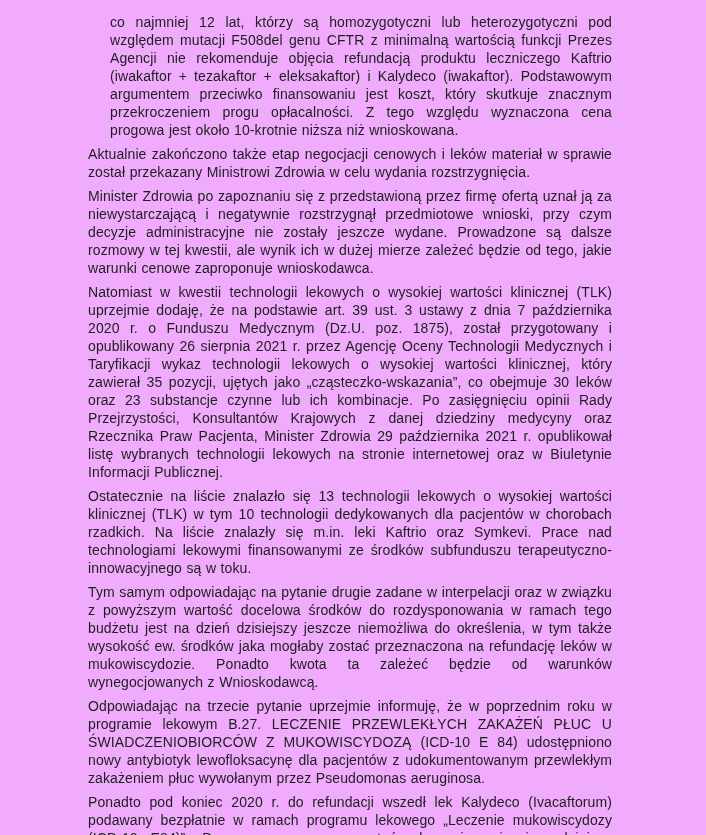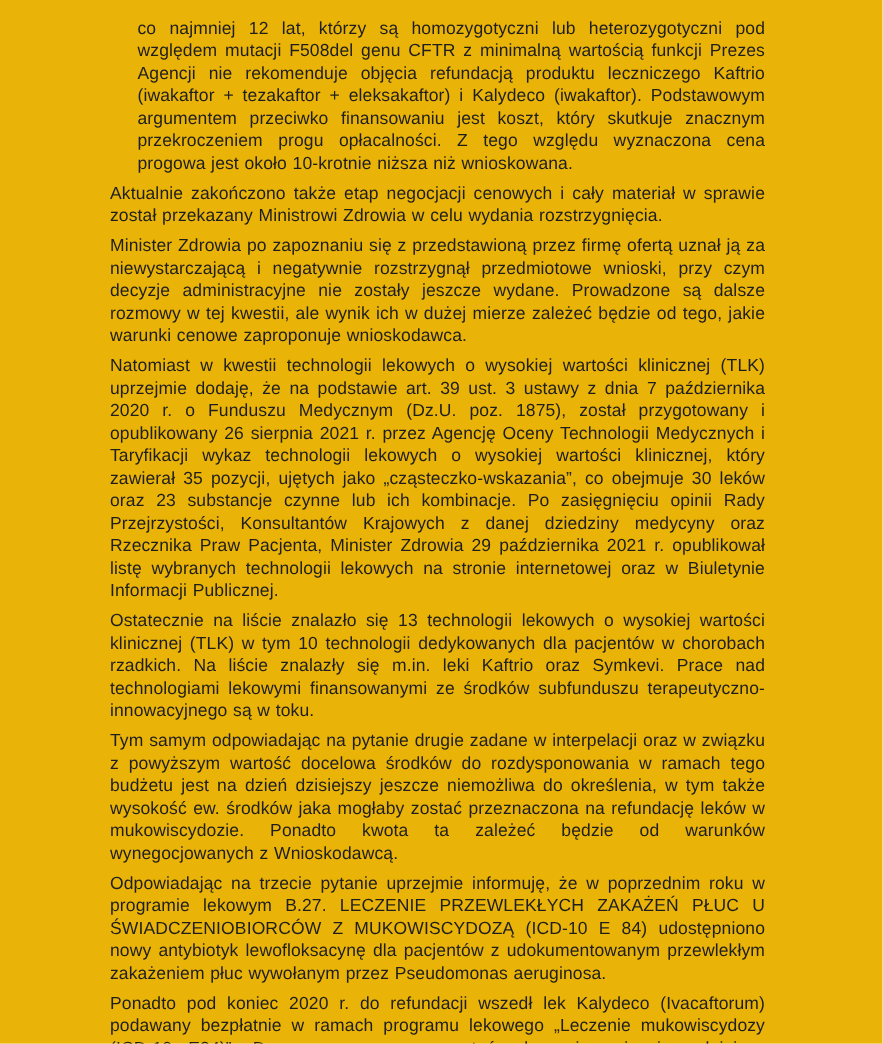--- a/index.html
+++ b/index.html
@@ -4,21 +4,21 @@
 <style>
   html, body {
     margin: 0;
     padding: 0;
     background: #ffffff;
   }
   .page {
     position: relative;
     width: 706px;
     height: 835px;
-    background: #eab308;
+    background: #f0abfc;
     overflow: hidden;
     box-sizing: border-box;
     padding: 13px 94px 0 88px;
     font-family: "Liberation Sans", "DejaVu Sans", sans-serif;
     color: #1e1e1e;
   }
   .para {
     margin: 0 0 6px 0;
     font-size: 14px;
     line-height: 18px;
@@ -33,21 +33,21 @@
     text-underline-offset: 2px;
   }
 </style>
 </head>
 <body>
 
 <div class="page">
 
   <p class="para indented">co najmniej 12 lat, którzy są homozygotyczni lub heterozygotyczni pod względem mutacji F508del genu CFTR z minimalną wartością funkcji Prezes Agencji nie rekomenduje objęcia refundacją produktu leczniczego Kaftrio (iwakaftor + tezakaftor + eleksakaftor) i Kalydeco (iwakaftor). Podstawowym argumentem przeciwko finansowaniu jest koszt, który skutkuje znacznym przekroczeniem progu opłacalności. Z tego względu wyznaczona cena progowa jest około 10-krotnie niższa niż wnioskowana.</p>
 
-  <p class="para">Aktualnie zakończono także etap negocjacji cenowych i cały materiał w sprawie został przekazany Ministrowi Zdrowia w celu wydania rozstrzygnięcia.</p>
+  <p class="para">Aktualnie zakończono także etap negocjacji cenowych i leków materiał w sprawie został przekazany Ministrowi Zdrowia w celu wydania rozstrzygnięcia.</p>
 
   <p class="para">Minister Zdrowia po zapoznaniu się z przedstawioną przez firmę ofertą uznał ją za niewystarczającą i negatywnie rozstrzygnął przedmiotowe wnioski, przy czym decyzje administracyjne nie zostały jeszcze wydane. Prowadzone są dalsze rozmowy w tej kwestii, ale wynik ich w dużej mierze zależeć będzie od tego, jakie warunki cenowe zaproponuje wnioskodawca.</p>
 
   <p class="para">Natomiast w kwestii technologii lekowych o wysokiej wartości klinicznej (TLK) uprzejmie dodaję, że na podstawie art. 39 ust. 3 ustawy z dnia 7 października 2020 r. o Funduszu Medycznym (Dz.U. poz. 1875), został przygotowany i opublikowany 26 sierpnia 2021 r. przez Agencję Oceny Technologii Medycznych i Taryfikacji wykaz technologii lekowych o wysokiej wartości klinicznej, który zawierał 35 pozycji, ujętych jako „cząsteczko-wskazania”, co obejmuje 30 leków oraz 23 substancje czynne lub ich kombinacje. Po zasięgnięciu opinii Rady Przejrzystości, Konsultantów Krajowych z danej dziedziny medycyny oraz Rzecznika Praw Pacjenta, Minister Zdrowia 29 października 2021 r. opublikował listę wybranych technologii lekowych na stronie internetowej oraz w Biuletynie Informacji Publicznej.</p>
 
   <p class="para"><span>Ostatecznie na liście znalazło się 13 technologii lekowych o wysokiej wartości klinicznej (TLK) w tym 10 technologii dedykowanych dla pacjentów w chorobach rzadkich. </span><span class="underline">Na liście znalazły się m.in. leki Kaftrio oraz Symkevi.</span><span> Prace nad technologiami lekowymi finansowanymi ze środków subfunduszu terapeutyczno-innowacyjnego są w toku.</span></p>
 
   <p class="para">Tym samym odpowiadając na pytanie drugie zadane w interpelacji oraz w związku z powyższym wartość docelowa środków do rozdysponowania w ramach tego budżetu jest na dzień dzisiejszy jeszcze niemożliwa do określenia, w tym także wysokość ew. środków jaka mogłaby zostać przeznaczona na refundację leków w mukowiscydozie. Ponadto kwota ta zależeć będzie od warunków wynegocjowanych z Wnioskodawcą.</p>
 
   <p class="para">Odpowiadając na trzecie pytanie uprzejmie informuję, że w poprzednim roku w programie lekowym B.27. LECZENIE PRZEWLEKŁYCH ZAKAŻEŃ PŁUC U ŚWIADCZENIOBIORCÓW Z MUKOWISCYDOZĄ (ICD-10 E 84) udostępniono nowy antybiotyk lewofloksacynę dla pacjentów z udokumentowanym przewlekłym zakażeniem płuc wywołanym przez Pseudomonas aeruginosa.</p>

